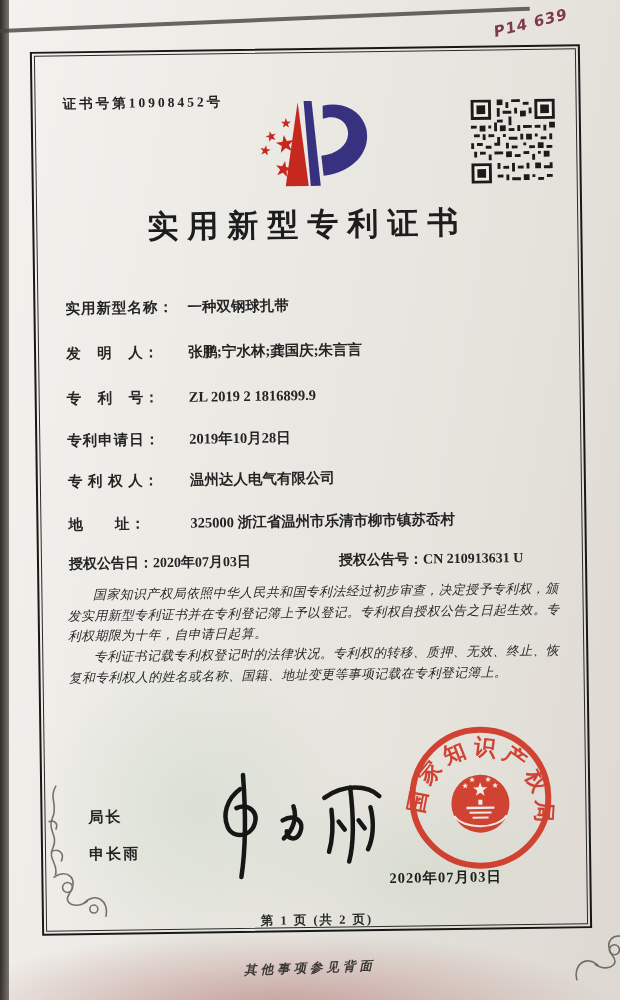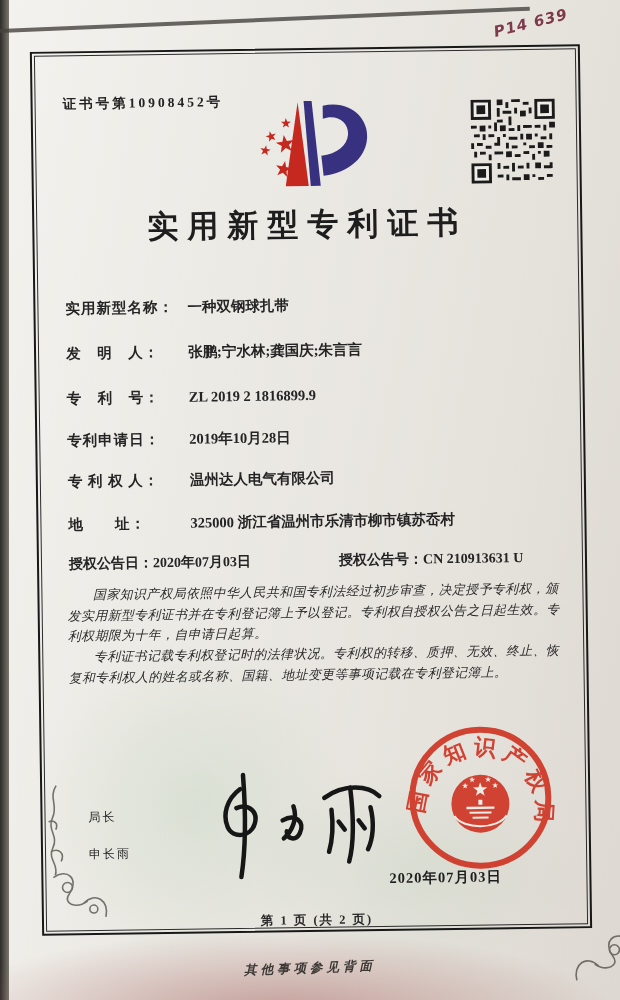--- a/index.html
+++ b/index.html
@@ -49,21 +49,21 @@
   .field-row:nth-child(6){top:464px;}
 
   .grant-row{position:absolute;left:32px;top:504px;width:500px;font-size:14px;
     font-weight:bold;color:#242424;white-space:nowrap;}
   .grant-row .pair2{position:absolute;left:270px;top:0;}
 
   .paras{position:absolute;left:30px;top:534px;width:492px;font-size:12.8px;
     line-height:1.62;color:#2b2b2b;font-style:italic;}
   .paras p{margin:0;text-indent:2em;letter-spacing:.5px;}
 
-  .director{position:absolute;left:48px;top:748px;font-size:12px;font-weight:normal;
+  .director{position:absolute;left:48px;top:748px;font-size:15px;font-weight:bold;
     color:#242424;line-height:37px;letter-spacing:2px;}
   .signature{position:absolute;left:158px;top:718px;width:200px;height:120px;}
 
   .seal{position:absolute;left:352px;top:668px;width:176px;height:176px;opacity:.93;}
   .seal-date{position:absolute;left:348px;top:822px;font-size:14.5px;font-weight:bold;
     color:#1e1e1e;letter-spacing:1px;}
 
   .page-footer{position:absolute;left:0;top:864px;width:100%;text-align:center;
     font-size:12.5px;font-weight:bold;color:#2a2a2a;letter-spacing:2px;}
 

